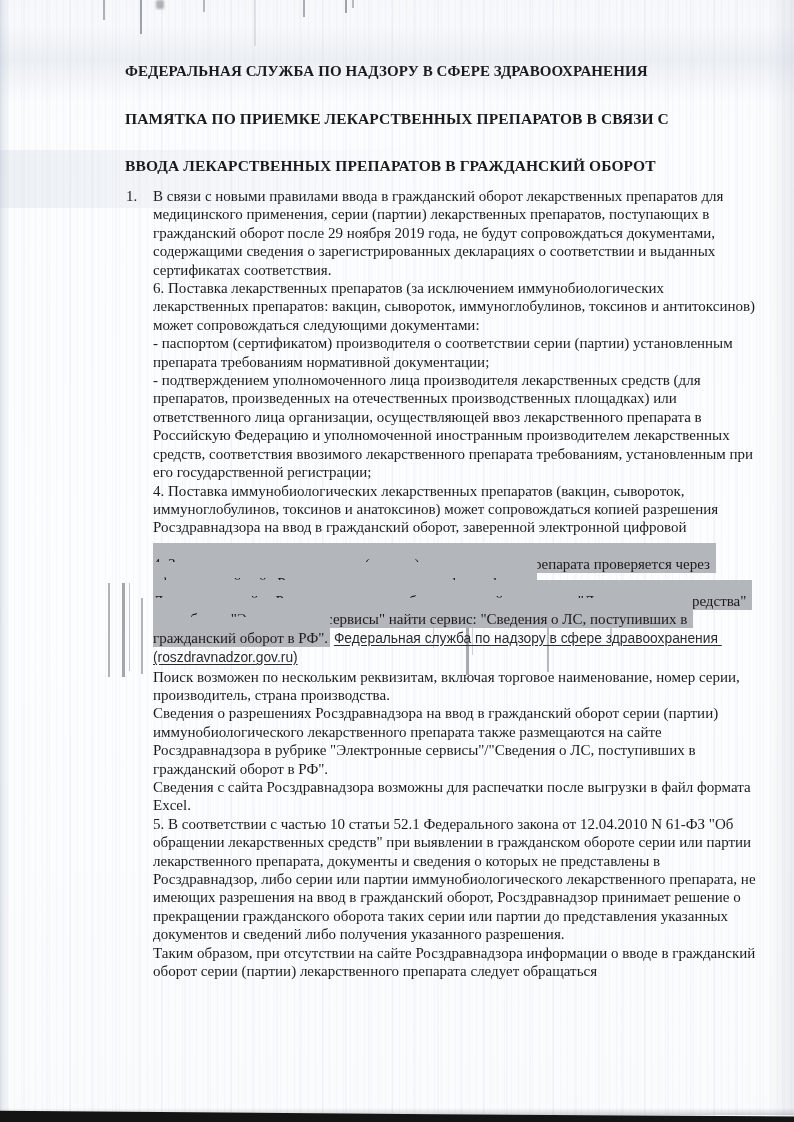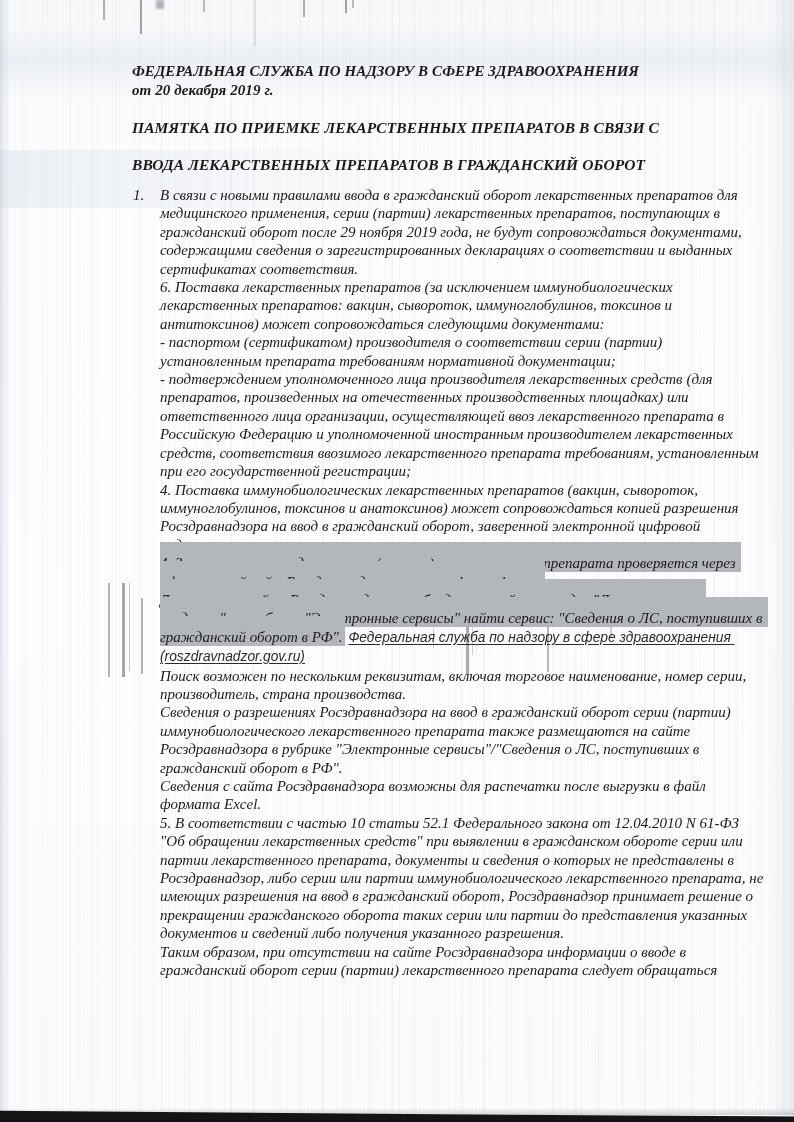--- a/index.html
+++ b/index.html
@@ -25,24 +25,24 @@
                  background:linear-gradient(90deg, rgba(198,205,216,0), rgba(196,203,214,0.34)); }
   
   .streak { position:absolute; width:2px; background:rgba(44,52,64,0.45); }
   .smudge { position:absolute; background:rgba(44,52,64,0.35); filter:blur(1px); border-radius:2px; }
   
   .bottom-shadow { position:absolute; left:0; bottom:7px; width:100%; height:7px;
                    background:linear-gradient(180deg, rgba(100,106,115,0), rgba(100,106,115,0.28)); }
   .bottom-edge   { position:absolute; left:0; bottom:0; width:100%; height:16px; background:#141414;
                    clip-path: polygon(0 30%, 55% 52%, 100% 66%, 100% 100%, 0 100%); }
 
-  .content { position:absolute; left:132px; top:62px; width:634px;font-style:italic; }
+  .content { position:absolute; left:125px; top:62px; width:634px; }
   .org-line, .date-line { font-weight:bold; font-size:15px; line-height:19px; white-space:nowrap; letter-spacing:0.1px; }
   .doc-title { margin:0; font-size:15.5px; font-weight:bold; }
-  .title-line { margin-top:18px; line-height:19px; white-space:nowrap; letter-spacing:0.1px; }
+  .title-line { margin-top:28px; line-height:19px; white-space:nowrap; letter-spacing:0.1px; }
 
   .doc-body { margin-top:12px; margin-left:28px; width:604px;
               font-size:15px; line-height:18.4px; }
   .para { position:relative; white-space:pre-wrap; }
   .marker { position:absolute; left:-27px; top:0; }
   .seg-normal { }
   .seg-highlight { background: var(--highlight, #b3b7bb);
                    -webkit-box-decoration-break: clone; box-decoration-break: clone;
                    padding: 13px 2px 1px 0; }
   .seg-link { font-family:"Liberation Sans", sans-serif; font-size:13.8px; color:#2b2b2e;
@@ -74,21 +74,20 @@
   <div class="streak" style="left:433px; top:588px; height:60px; width:1px; opacity:.5"></div>
   <div class="streak" style="left:466px; top:583px; height:92px; width:3px; opacity:.9"></div>
   <div class="streak" style="left:472px; top:595px; height:60px; width:1px; opacity:.5"></div>
   <div class="streak" style="left:547px; top:600px; height:72px; opacity:.75"></div>
   <div class="streak" style="left:610px; top:583px; height:55px; opacity:.55"></div>
   <div class="streak" style="left:640px; top:583px; height:40px; width:1px; opacity:.4"></div>
 
   <div class="content">
     <div class="doc-header">
       <div class="org-line">ФЕДЕРАЛЬНАЯ СЛУЖБА ПО НАДЗОРУ В СФЕРЕ ЗДРАВООХРАНЕНИЯ</div>
-      <div class="date-line">от 20 декабря 2019 г.</div>
     </div>
 
     <h1 class="doc-title">
       <div class="title-line">ПАМЯТКА ПО ПРИЕМКЕ ЛЕКАРСТВЕННЫХ ПРЕПАРАТОВ В СВЯЗИ С</div>
       <div class="title-line">ВВОДА ЛЕКАРСТВЕННЫХ ПРЕПАРАТОВ В ГРАЖДАНСКИЙ ОБОРОТ</div>
     </h1>
 
     <div class="doc-body">
         <div class="para"><span class="marker">1.</span><span class="seg-normal">В связи с новыми правилами ввода в гражданский оборот лекарственных препаратов для медицинского применения, серии (партии) лекарственных препаратов, поступающих в гражданский оборот после 29 ноября 2019 года, не будут сопровождаться документами, содержащими сведения о зарегистрированных декларациях о соответствии и выданных сертификатах соответствия.</span></div>
         <div class="para"><span class="seg-normal">6. Поставка лекарственных препаратов (за исключением иммунобиологических лекарственных препаратов: вакцин, сывороток, иммуноглобулинов, токсинов и антитоксинов) может сопровождаться следующими документами:</span></div>

